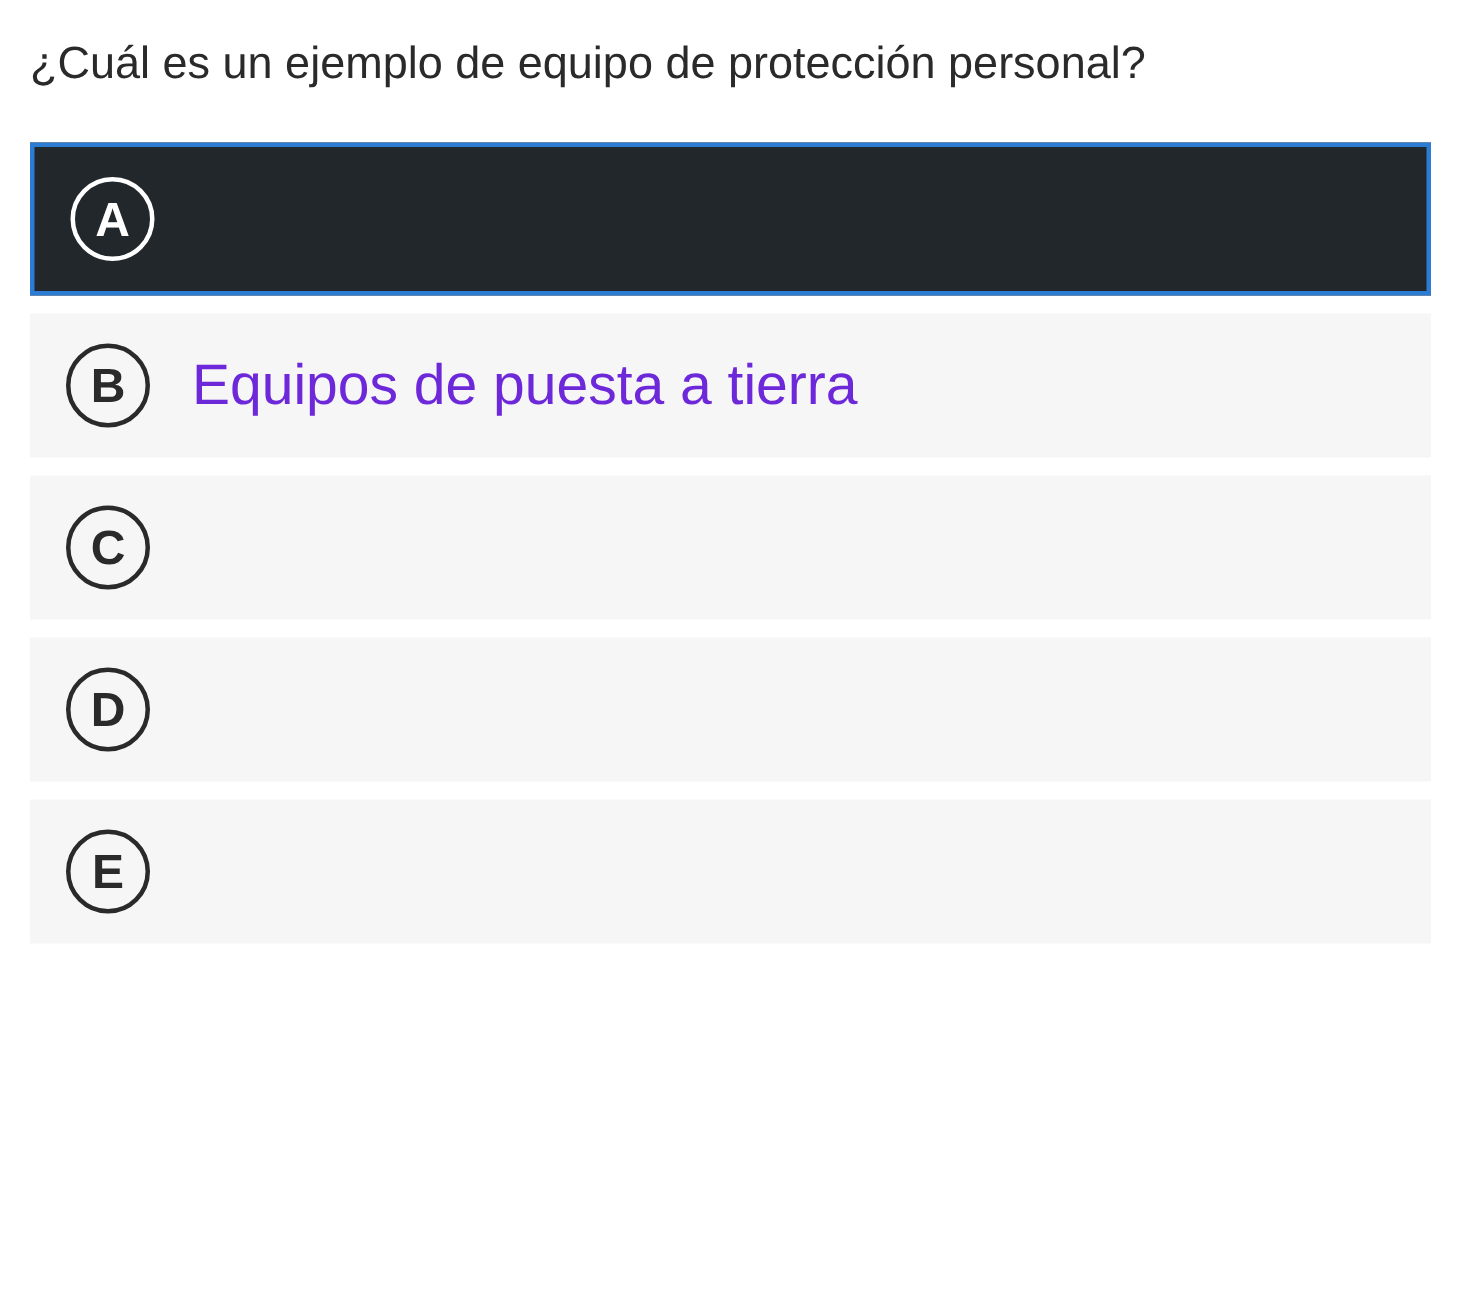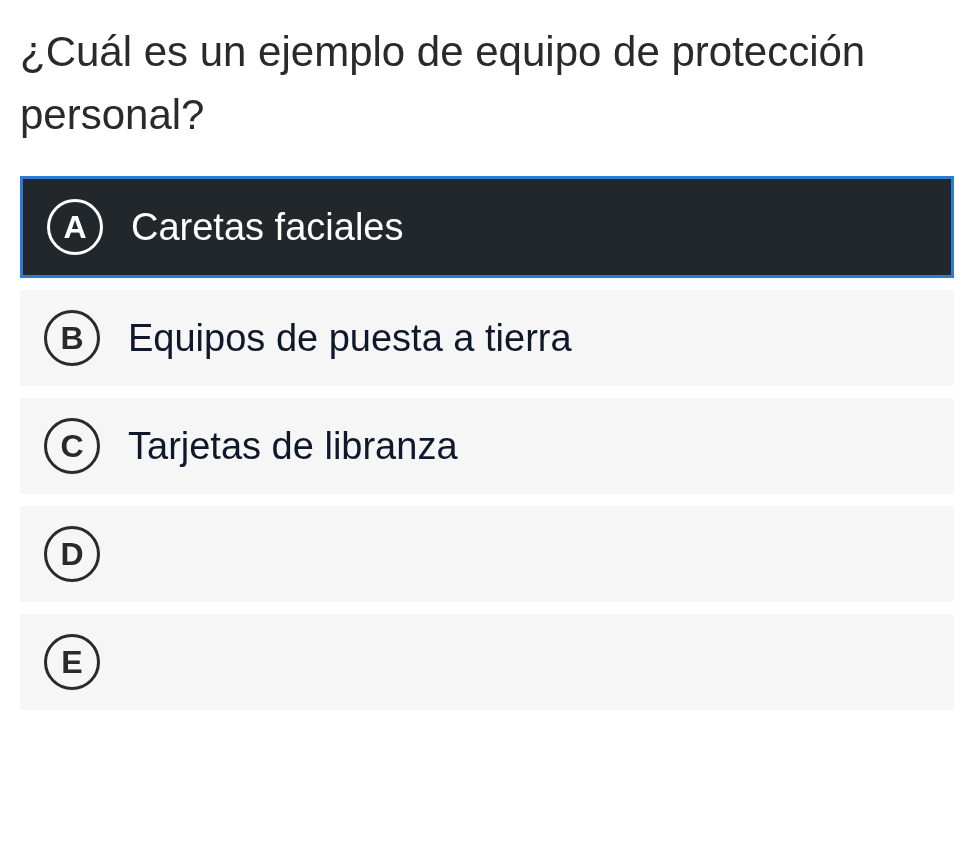--- a/index.html
+++ b/index.html
@@ -8,21 +8,21 @@
       box-sizing: border-box;
     }
     body {
       font-family: 'Segoe UI', Tahoma, Geneva, Verdana, sans-serif;
       background: #ffffff;
       width: 974px;
       height: 864px;
       padding: 20px;
     }
     .question-text {
-      font-size: 42px;
+      font-size: 30px;
       color: #2a2a2a;
       line-height: 1.5;
       margin-bottom: 30px;
       font-weight: 400;
     }
     .options-container {
       display: flex;
       flex-direction: column;
       gap: 12px;
     }
@@ -50,44 +50,42 @@
       font-weight: 700;
       color: #2a2a2a;
       flex-shrink: 0;
     }
     .option.selected .option-letter {
       border-color: #ffffff;
       color: #ffffff;
     }
     .option-text {
       font-size: 38px;
-      color: #0f172a;
+      color: #6d28d9;
       font-weight: 400;
     }
     .option.selected .option-text {
       color: #ffffff;
     }
   </style>
 </head>
 <body>
 
 <div class="question-text">¿Cuál es un ejemplo de equipo de protección personal?</div>
 
 <div class="options-container">
   <div class="option selected">
     <div class="option-letter">A</div>
-    <div class="option-text">Caretas faciales</div>
   </div>
   <div class="option">
     <div class="option-letter">B</div>
     <div class="option-text">Equipos de puesta a tierra</div>
   </div>
   <div class="option">
     <div class="option-letter">C</div>
-    <div class="option-text">Tarjetas de libranza</div>
   </div>
   <div class="option">
     <div class="option-letter">D</div>
   </div>
   <div class="option">
     <div class="option-letter">E</div>
   </div>
 </div>
 
 </body></html>

